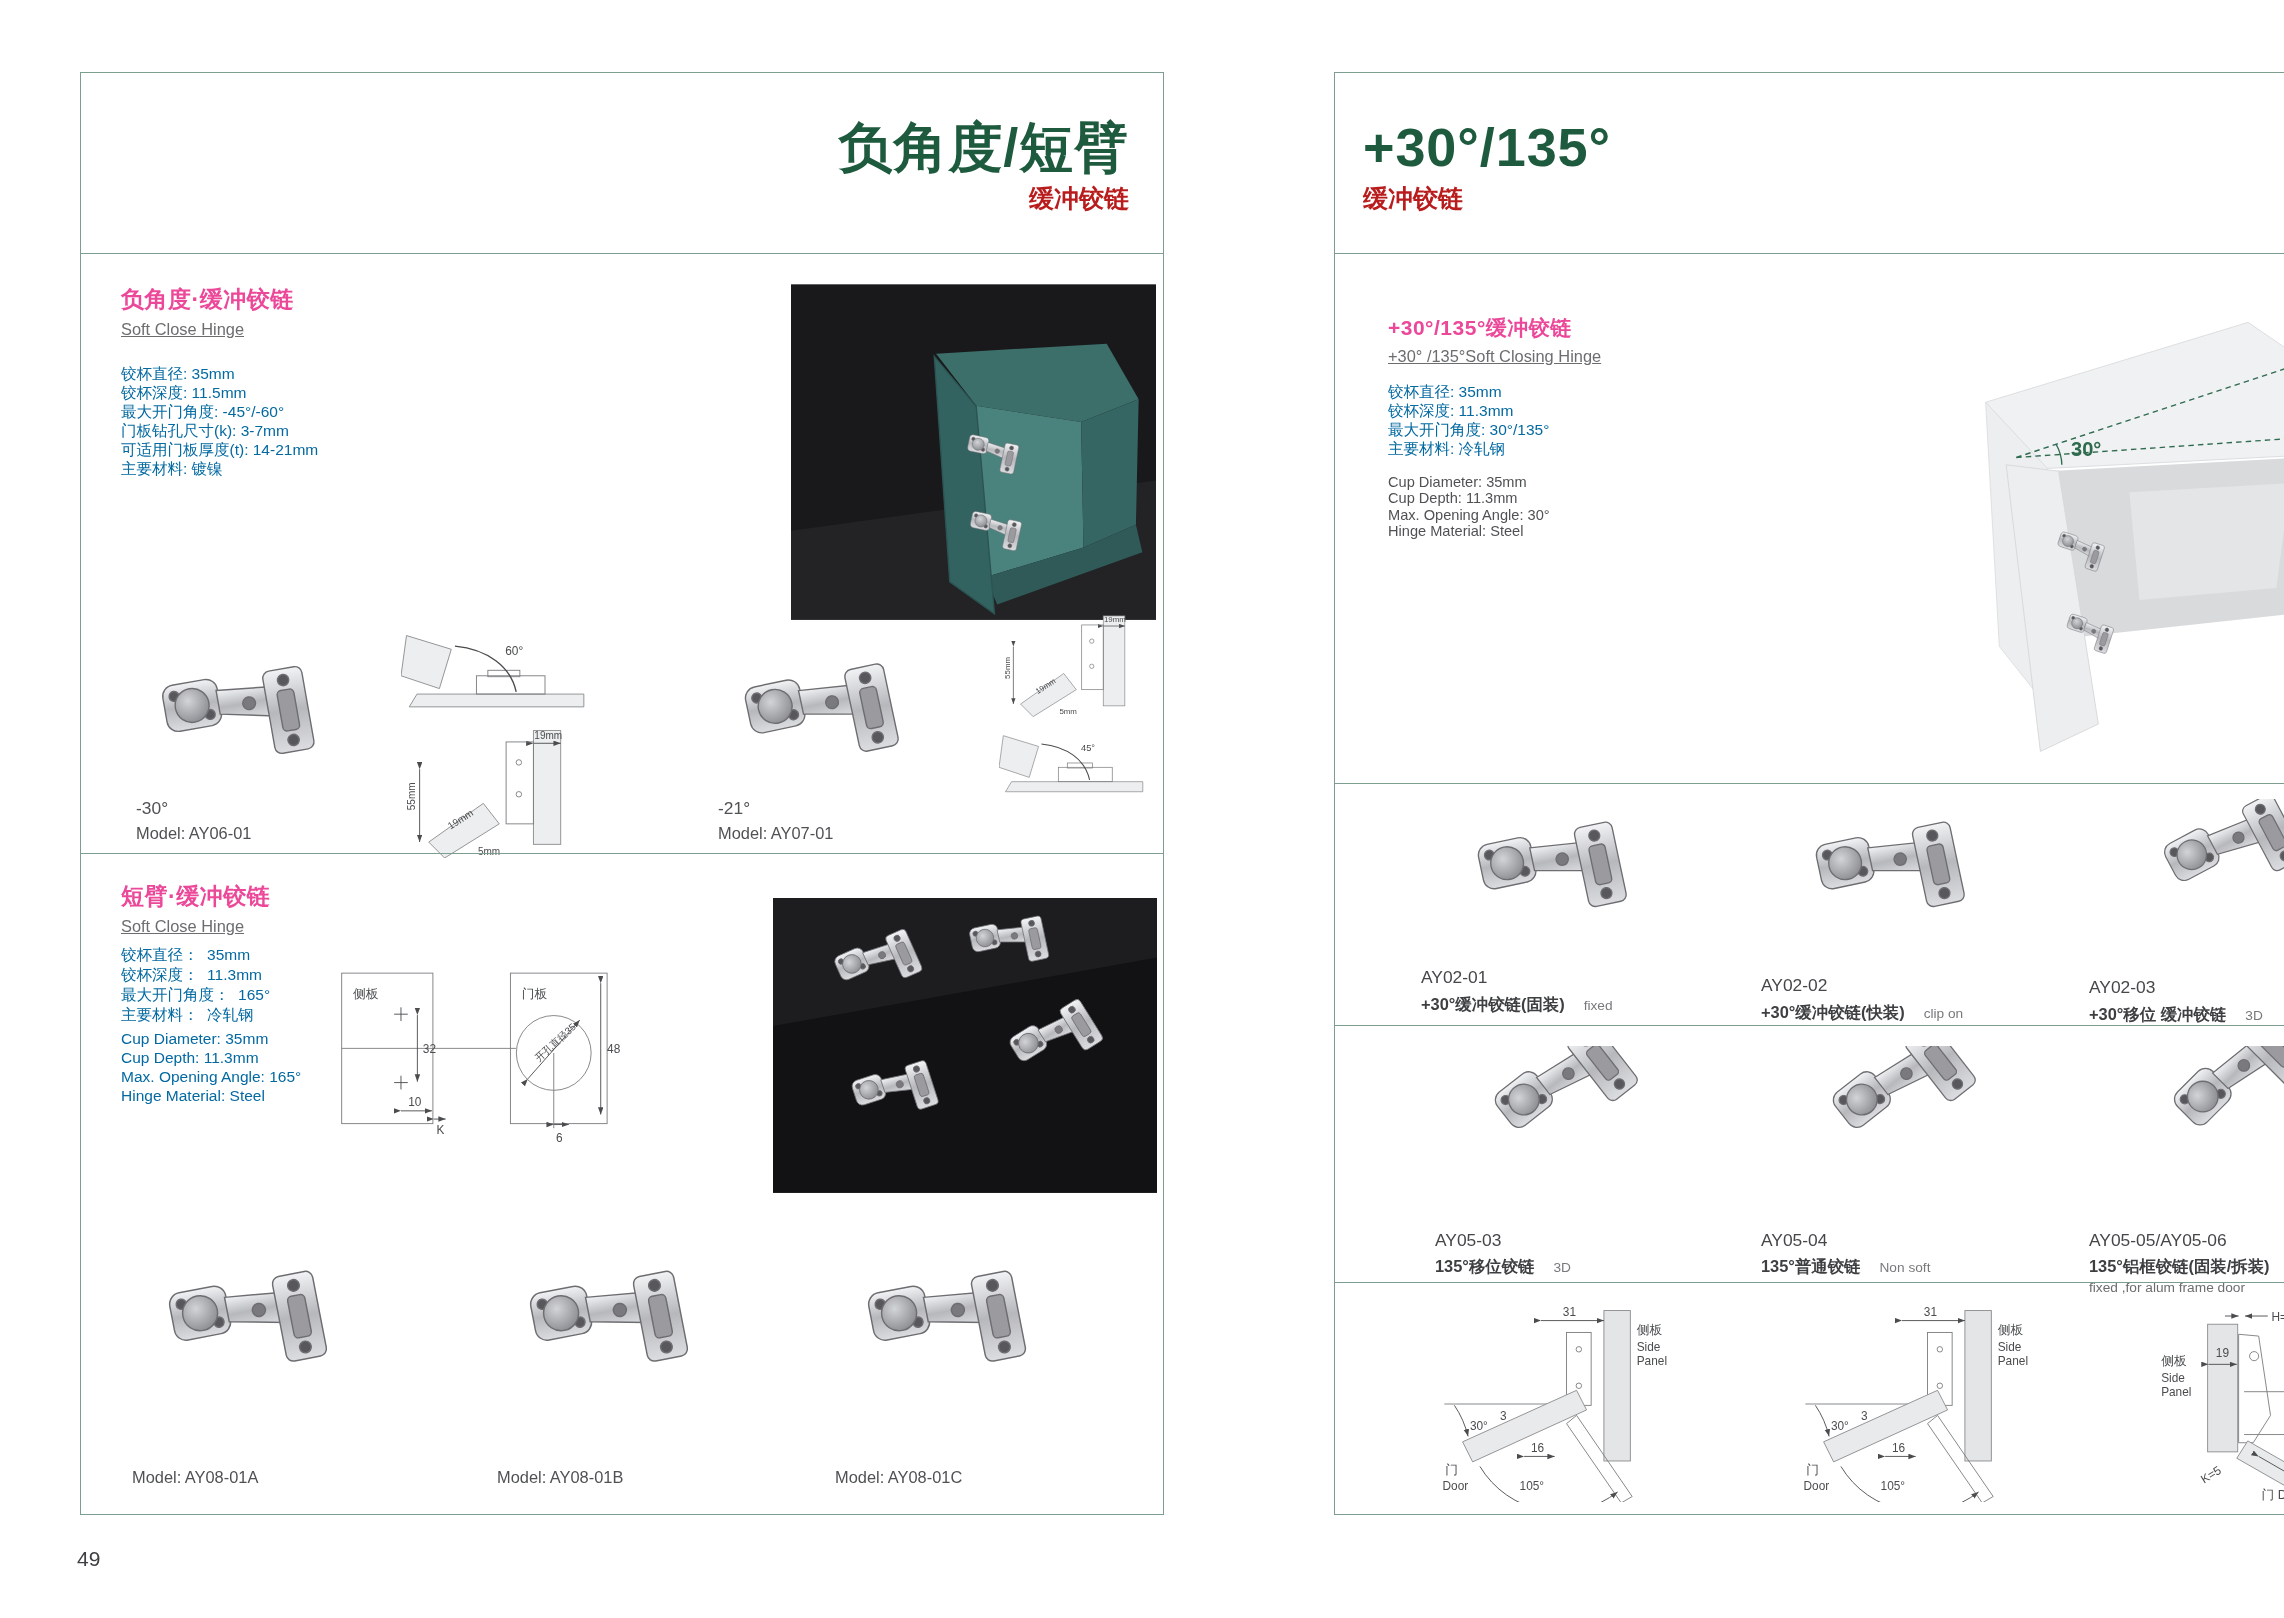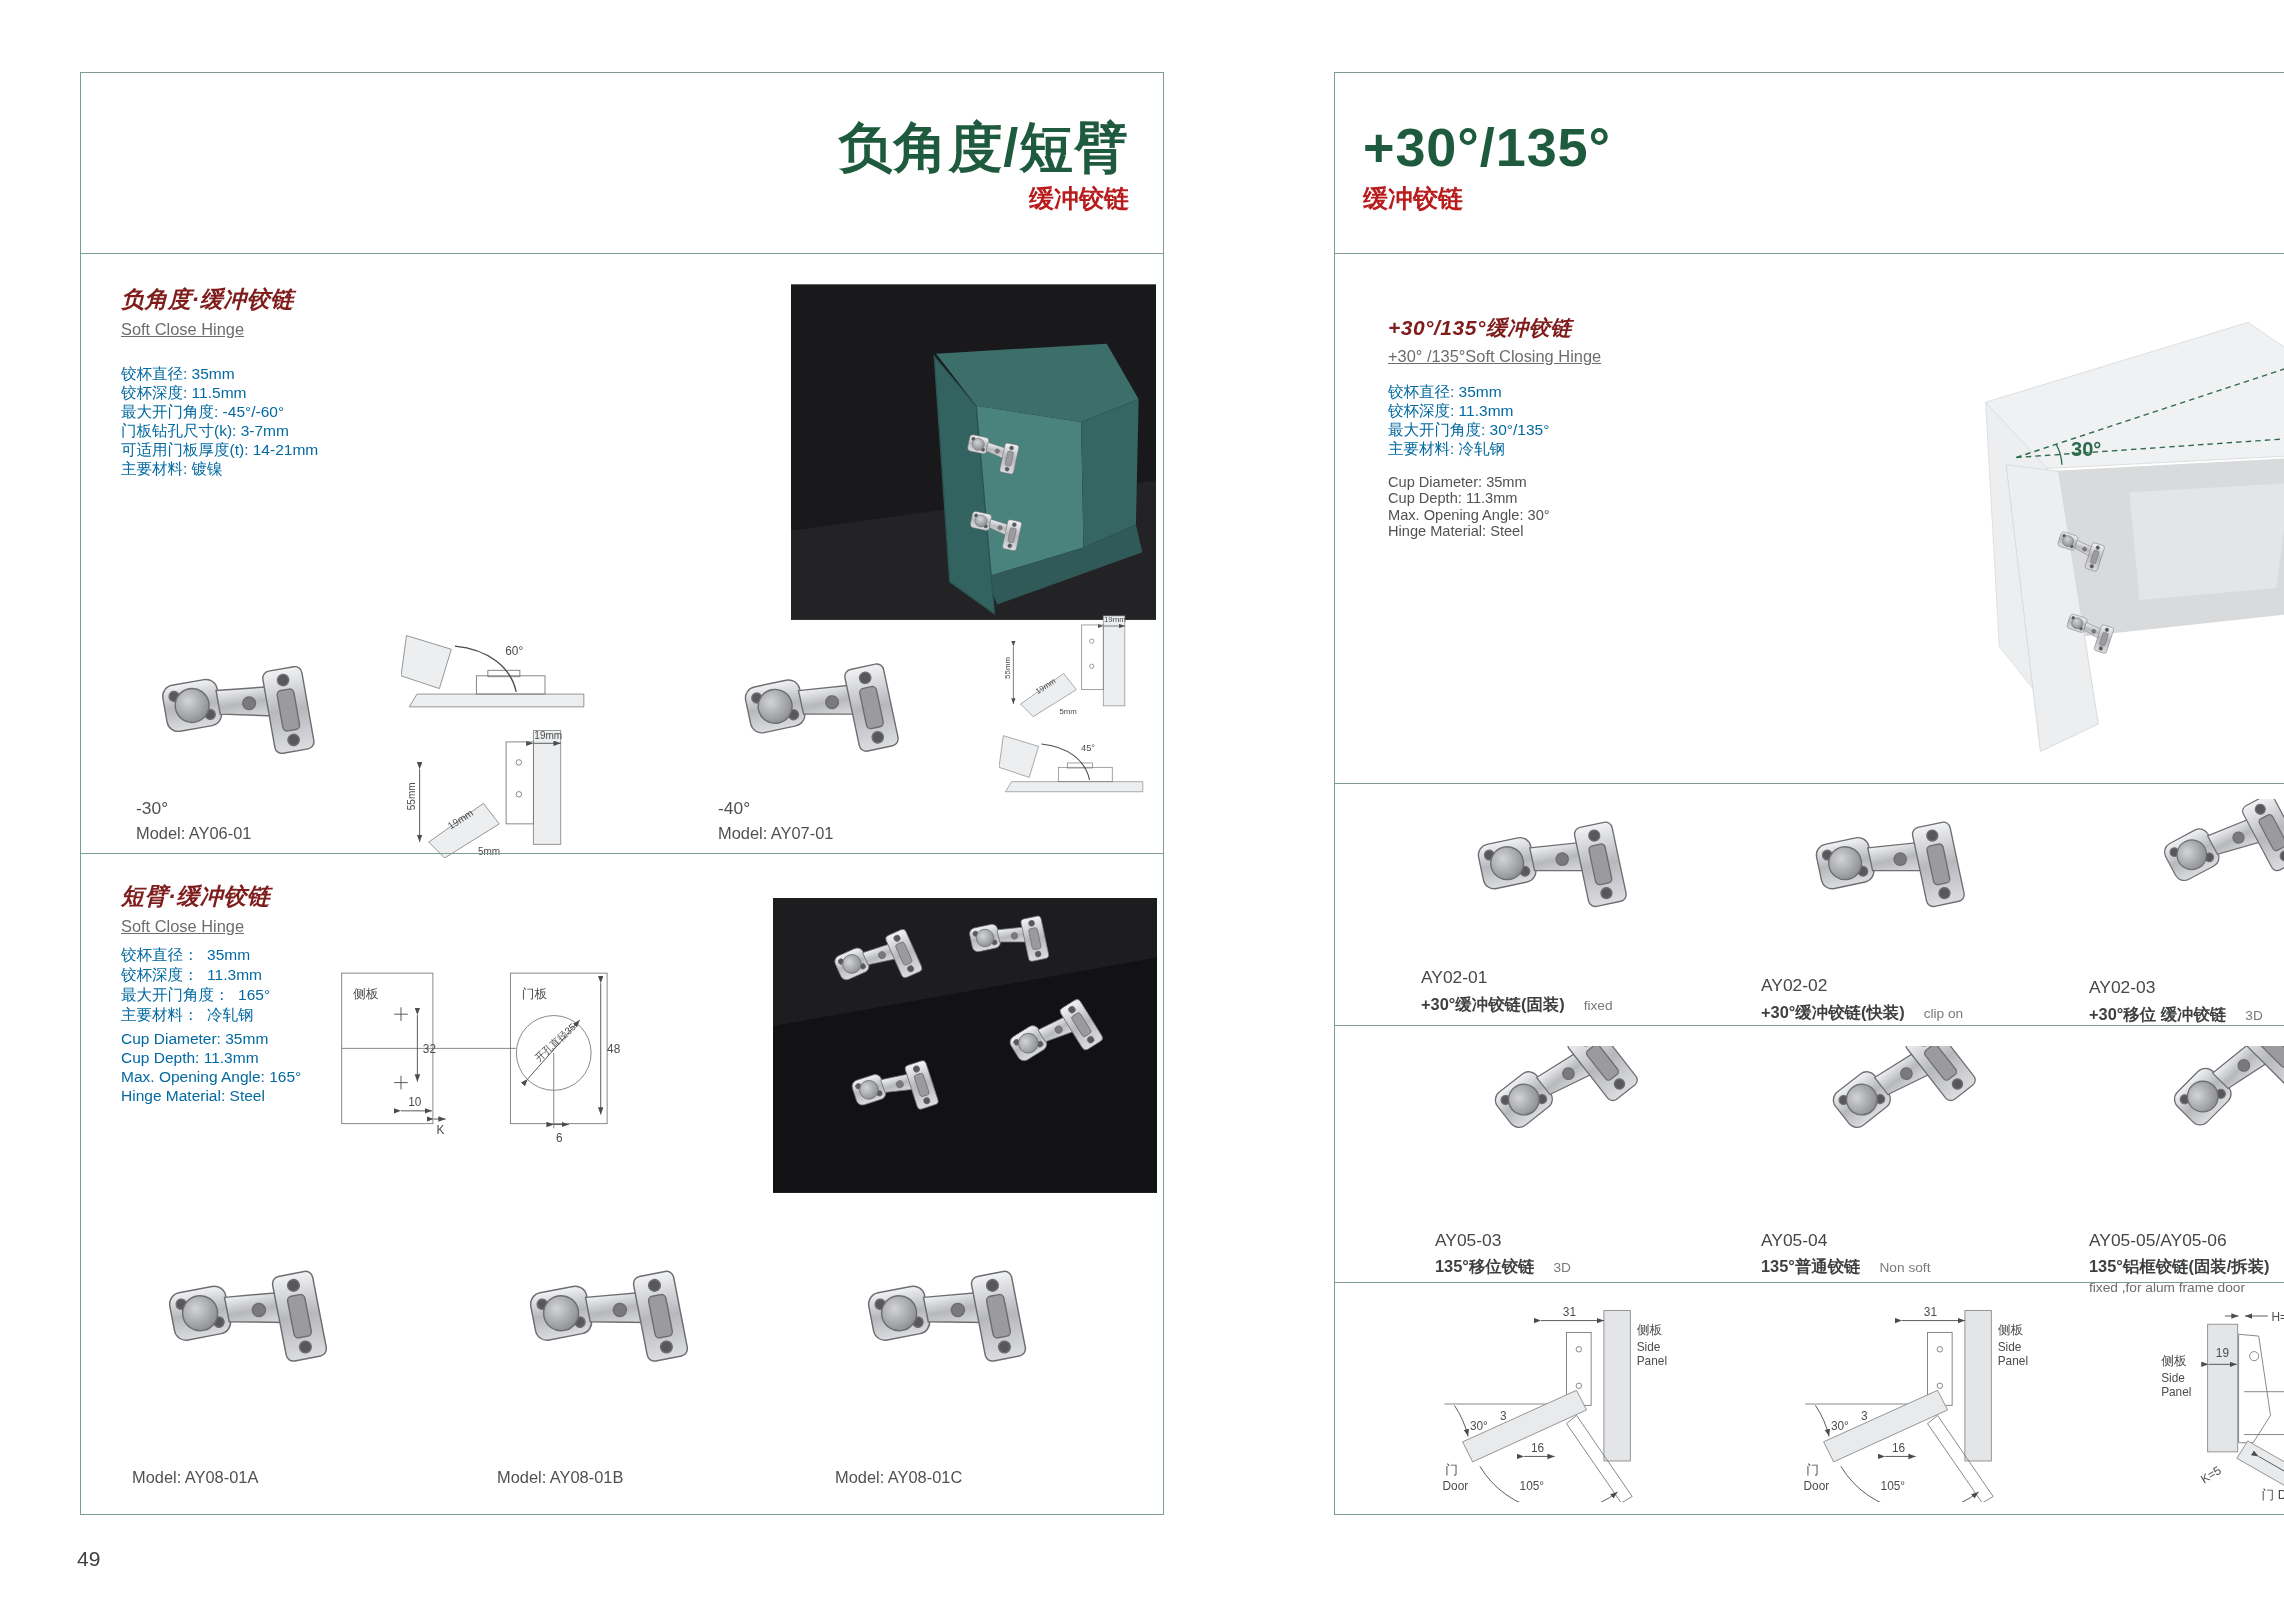--- a/index.html
+++ b/index.html
@@ -3,21 +3,21 @@
 <meta charset="utf-8">
 <style>
   html,body{margin:0;padding:0;background:#fff;}
   body{font-family:"Liberation Sans", sans-serif;color:#4f5153;}
   .sheet{position:relative;width:2482px;height:1618px;background:#ffffff;overflow:hidden;}
   .abs{position:absolute;}
   .page-box{position:absolute;border:1.4px solid #7d9e8e;background:#fff;}
   .hline{position:absolute;left:0;right:0;border-top:1.4px solid #7d9e8e;}
   .pg-title{font-size:54px;font-weight:bold;color:#1e5a3d;letter-spacing:0.9px;line-height:1.05;}
   .pg-sub{font-size:25px;font-weight:bold;color:#b91c1c;margin-top:6.4px;}
-  .s-head{font-size:23px;font-weight:bold;color:#7f1d1d;letter-spacing:0.5px;font-style:italic;}
+  .s-head{font-size:23px;font-weight:bold;color:#ec4899;letter-spacing:0.5px;}
   .s-en{font-size:16.4px;color:#6b6d6f;margin-top:4.6px;text-decoration:underline;}
   .spec{font-size:15.5px;line-height:19px;color:#0369a1;white-space:pre;}
   .spec-sm{font-size:14.6px;line-height:16.4px;color:#4f5153;white-space:pre;}
   .model-angle{font-size:17.4px;color:#4f5153;}
   .model-name{font-size:16.4px;color:#4f5153;margin-top:4.6px;}
   .prod-model{font-size:17.4px;color:#454749;}
   .prod-name{font-size:16.4px;font-weight:bold;color:#3d3f41;white-space:nowrap;}
   .tag{font-size:13.7px;font-weight:normal;color:#77797b;margin-left:19px;}
   .prod-sub{font-size:13.7px;color:#6b6d6f;}
   .pageno{font-size:21px;color:#3d3f41;}
@@ -147,21 +147,21 @@
     </svg>
     <svg class="abs" style="left:918px;top:658px;" width="151" height="69" viewBox="0 0 420 190">
       <polygon class="fill-panel" points="35,140 400,140 400,168 18,168"></polygon>
       <rect class="draw-stroke" x="165" y="100" width="150" height="40"></rect>
       <rect class="draw-stroke" x="190" y="88" width="70" height="14"></rect>
       <polygon class="fill-panel" points="12,12 110,42 84,128 0,100"></polygon>
       <path d="M118,35 C190,42 240,80 252,135" fill="none" stroke="#4a4c4e" stroke-width="3"></path>
       <text class="dim-lg" x="228" y="55">45°</text>
     </svg>
     <div class="abs" style="left:637px;top:725px;">
-      <div class="model-angle">-40°</div>
+      <div class="model-angle">-21°</div>
       <div class="model-name">Model: AY07-01</div>
     </div>
 
     <div class="hline" style="top:780px;"></div>
 
     <div class="abs" style="left:40px;top:808px;">
       <div class="s-head">短臂·缓冲铰链</div>
       <div class="s-en">Soft Close Hinge</div>
     </div>
     <div class="abs" style="left:40px;top:872px;">

